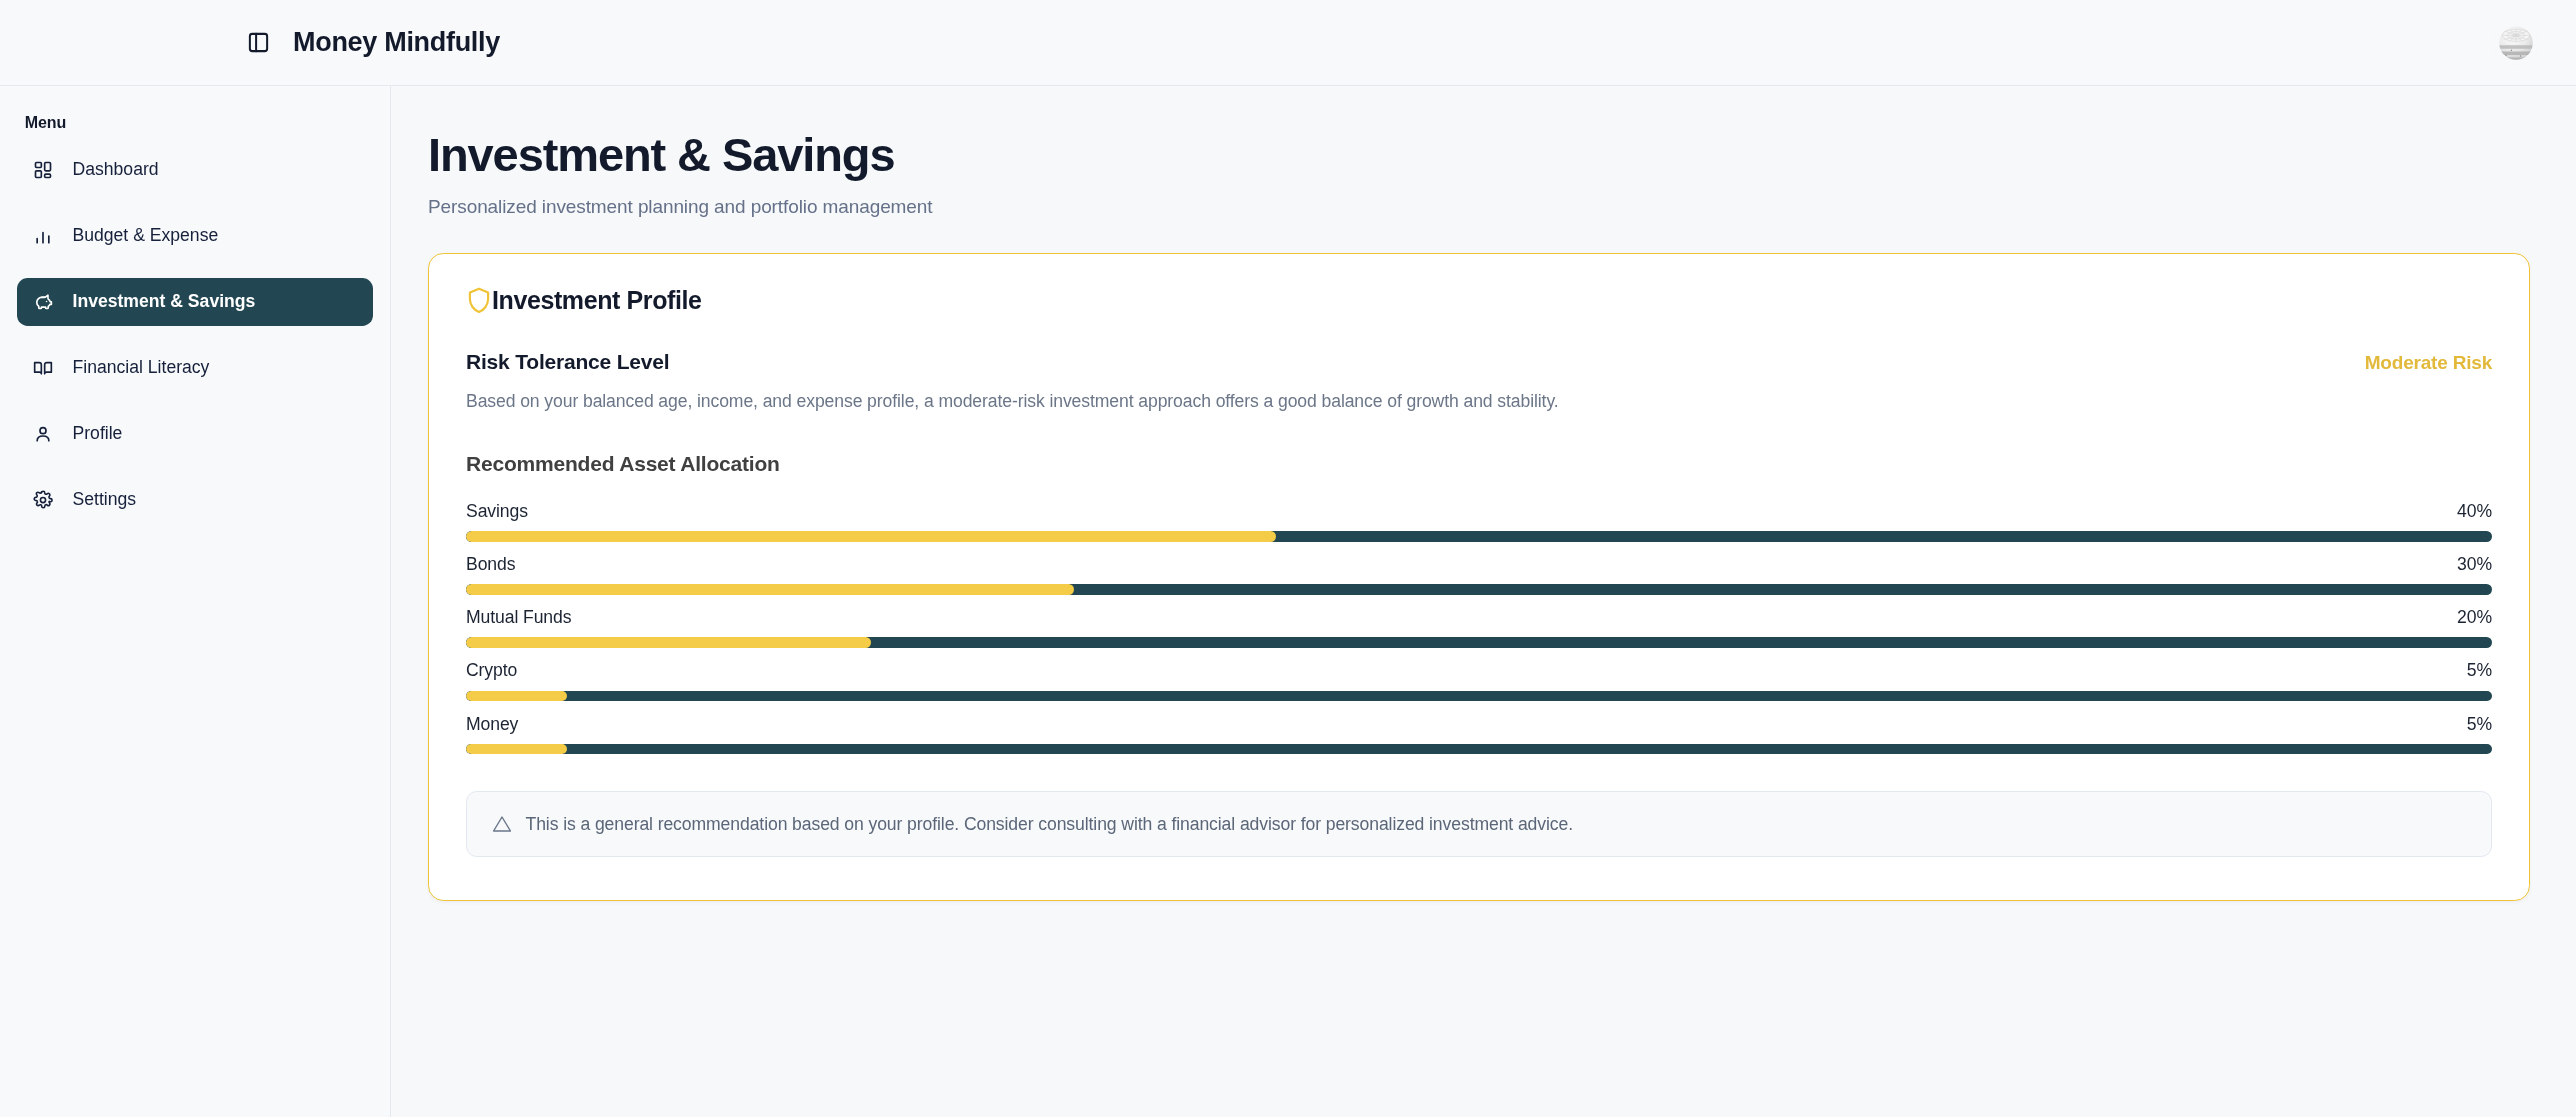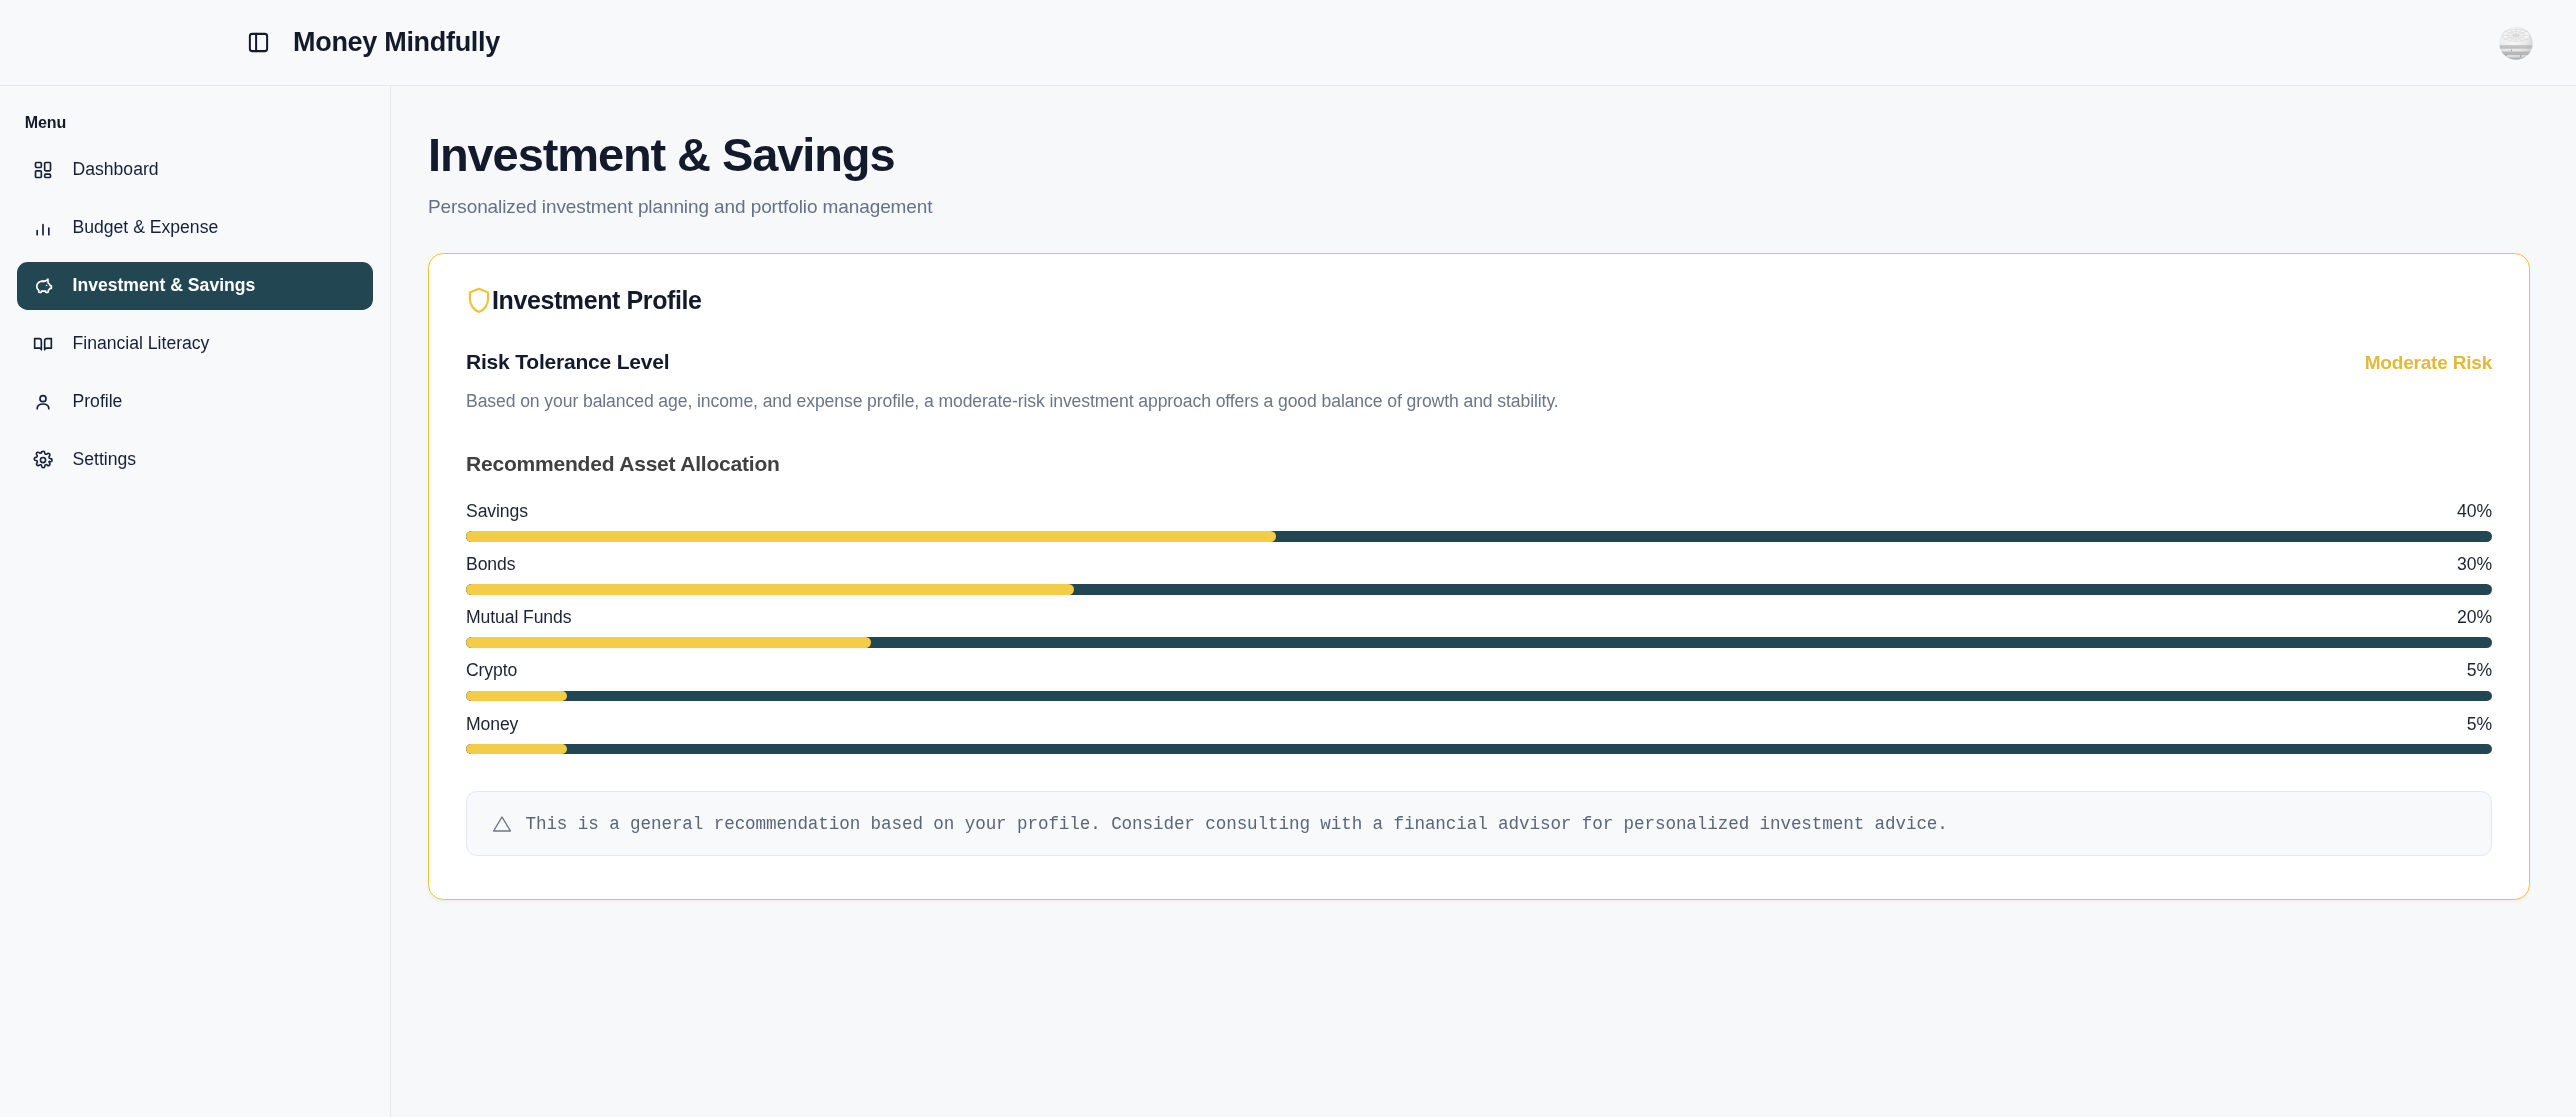--- a/index.html
+++ b/index.html
@@ -75,21 +75,21 @@
     border-right: 0.8px solid #e4e8ef;
     padding: 20px 17px 0 17px;
   }
   .menu-heading {
     font-size: 16px;
     font-weight: bold;
     color: #131a2b;
     padding: 7.7px 7.7px 14px 7.7px;
     letter-spacing: -0.1px;
   }
-  .nav { display: flex; flex-direction: column; gap: 10px; text-align: right; }
+  .nav { display: flex; flex-direction: column; gap: 18px; text-align: right; }
   .nav-item {
     display: flex;
     align-items: center;
     gap: 17px;
     height: 48px;
     padding: 0 14px;
     border-radius: 10.7px;
     cursor: pointer;
     color: #16203a;
     font-size: 17.6px;
@@ -222,21 +222,20 @@
     padding: 21.5px 24.5px;
     display: flex;
     align-items: center;
     gap: 14px;
   }
   .warn-icon { width: 20px; height: 20px; flex: 0 0 20px; display: block; }
   .disclaimer-text {
     font-size: 17.6px;
     color: #5b6678;
     letter-spacing: -0.1px;
-    font-family: Liberation Mono, monospace;
   }
 </style>
 </head>
 <body>
 
 <div class="app">
 
   <div class="topbar">
     <div class="topbar-left">
       <div class="panel-toggle">

